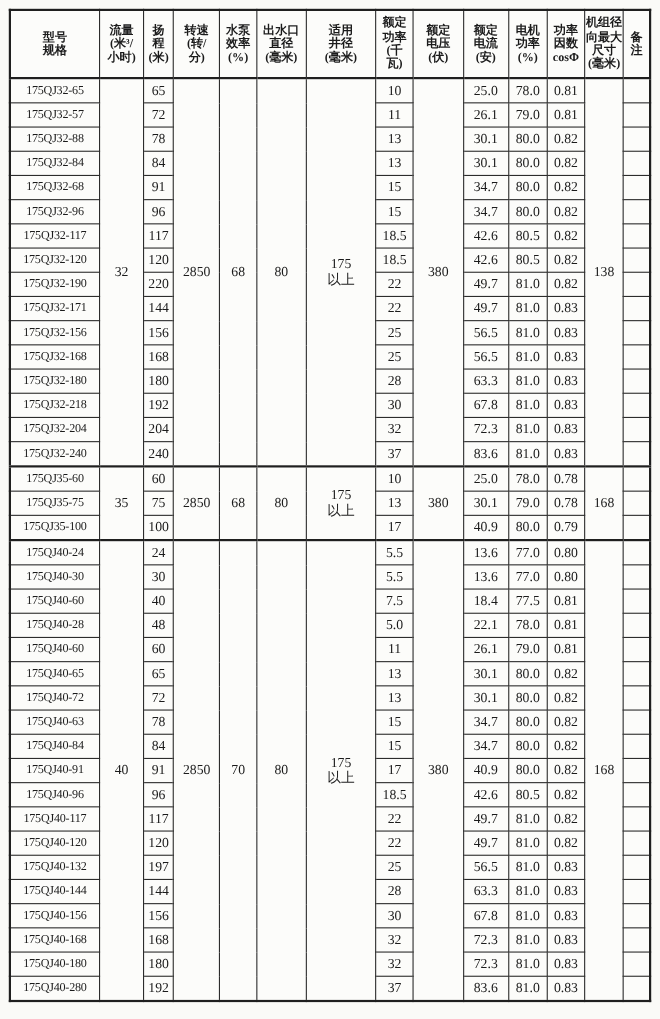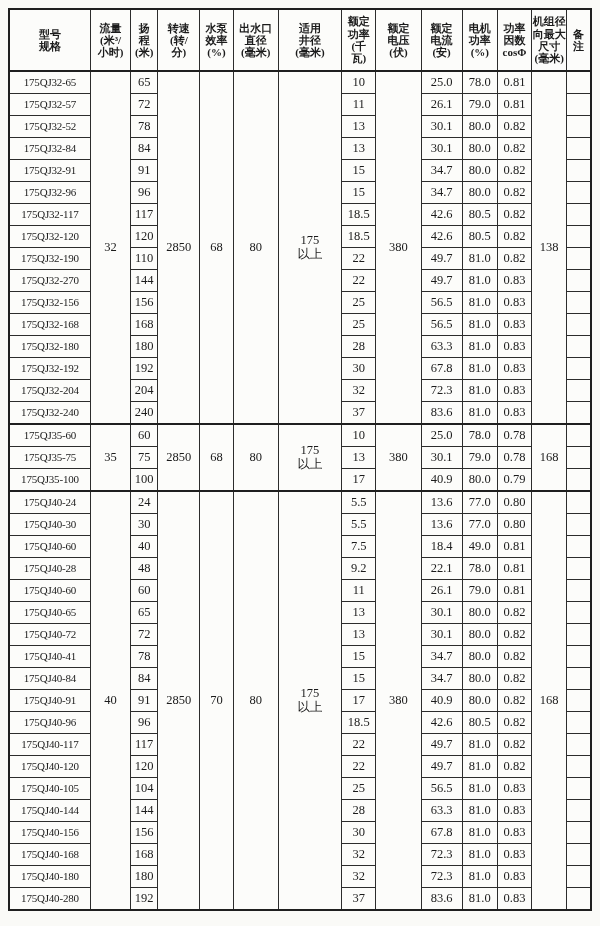--- a/index.html
+++ b/index.html
@@ -133,39 +133,39 @@
         <tr>
           <td class="model">175QJ32-57</td>
           <td>72</td>
           <td>11</td>
           <td>26.1</td>
           <td>79.0</td>
           <td>0.81</td>
           <td></td>
         </tr>
         <tr>
-          <td class="model">175QJ32-52</td>
+          <td class="model">175QJ32-88</td>
           <td>78</td>
           <td>13</td>
           <td>30.1</td>
           <td>80.0</td>
           <td>0.82</td>
           <td></td>
         </tr>
         <tr>
           <td class="model">175QJ32-84</td>
           <td>84</td>
           <td>13</td>
           <td>30.1</td>
           <td>80.0</td>
           <td>0.82</td>
           <td></td>
         </tr>
         <tr>
-          <td class="model">175QJ32-91</td>
+          <td class="model">175QJ32-68</td>
           <td>91</td>
           <td>15</td>
           <td>34.7</td>
           <td>80.0</td>
           <td>0.82</td>
           <td></td>
         </tr>
         <tr>
           <td class="model">175QJ32-96</td>
           <td>96</td>
@@ -188,29 +188,29 @@
           <td class="model">175QJ32-120</td>
           <td>120</td>
           <td>18.5</td>
           <td>42.6</td>
           <td>80.5</td>
           <td>0.82</td>
           <td></td>
         </tr>
         <tr>
           <td class="model">175QJ32-190</td>
-          <td>110</td>
+          <td>220</td>
           <td>22</td>
           <td>49.7</td>
           <td>81.0</td>
           <td>0.82</td>
           <td></td>
         </tr>
         <tr>
-          <td class="model">175QJ32-270</td>
+          <td class="model">175QJ32-171</td>
           <td>144</td>
           <td>22</td>
           <td>49.7</td>
           <td>81.0</td>
           <td>0.83</td>
           <td></td>
         </tr>
         <tr>
           <td class="model">175QJ32-156</td>
           <td>156</td>
@@ -232,21 +232,21 @@
         <tr>
           <td class="model">175QJ32-180</td>
           <td>180</td>
           <td>28</td>
           <td>63.3</td>
           <td>81.0</td>
           <td>0.83</td>
           <td></td>
         </tr>
         <tr>
-          <td class="model">175QJ32-192</td>
+          <td class="model">175QJ32-218</td>
           <td>192</td>
           <td>30</td>
           <td>67.8</td>
           <td>81.0</td>
           <td>0.83</td>
           <td></td>
         </tr>
         <tr>
           <td class="model">175QJ32-204</td>
           <td>204</td>
@@ -324,28 +324,28 @@
           <td>13.6</td>
           <td>77.0</td>
           <td>0.80</td>
           <td></td>
         </tr>
         <tr>
           <td class="model">175QJ40-60</td>
           <td>40</td>
           <td>7.5</td>
           <td>18.4</td>
-          <td>49.0</td>
+          <td>77.5</td>
           <td>0.81</td>
           <td></td>
         </tr>
         <tr>
           <td class="model">175QJ40-28</td>
           <td>48</td>
-          <td>9.2</td>
+          <td>5.0</td>
           <td>22.1</td>
           <td>78.0</td>
           <td>0.81</td>
           <td></td>
         </tr>
         <tr>
           <td class="model">175QJ40-60</td>
           <td>60</td>
           <td>11</td>
           <td>26.1</td>
@@ -365,21 +365,21 @@
         <tr>
           <td class="model">175QJ40-72</td>
           <td>72</td>
           <td>13</td>
           <td>30.1</td>
           <td>80.0</td>
           <td>0.82</td>
           <td></td>
         </tr>
         <tr>
-          <td class="model">175QJ40-41</td>
+          <td class="model">175QJ40-63</td>
           <td>78</td>
           <td>15</td>
           <td>34.7</td>
           <td>80.0</td>
           <td>0.82</td>
           <td></td>
         </tr>
         <tr>
           <td class="model">175QJ40-84</td>
           <td>84</td>
@@ -419,22 +419,22 @@
         <tr>
           <td class="model">175QJ40-120</td>
           <td>120</td>
           <td>22</td>
           <td>49.7</td>
           <td>81.0</td>
           <td>0.82</td>
           <td></td>
         </tr>
         <tr>
-          <td class="model">175QJ40-105</td>
-          <td>104</td>
+          <td class="model">175QJ40-132</td>
+          <td>197</td>
           <td>25</td>
           <td>56.5</td>
           <td>81.0</td>
           <td>0.83</td>
           <td></td>
         </tr>
         <tr>
           <td class="model">175QJ40-144</td>
           <td>144</td>
           <td>28</td>

